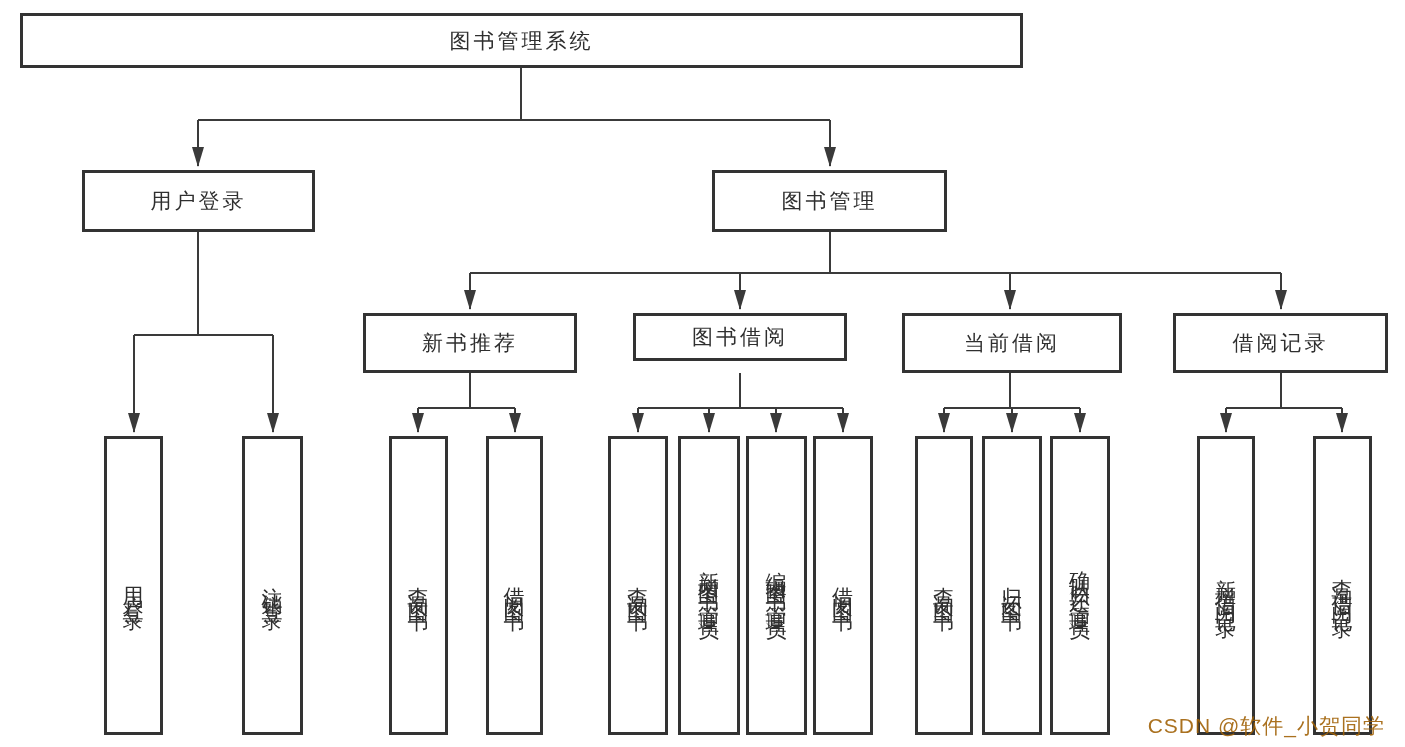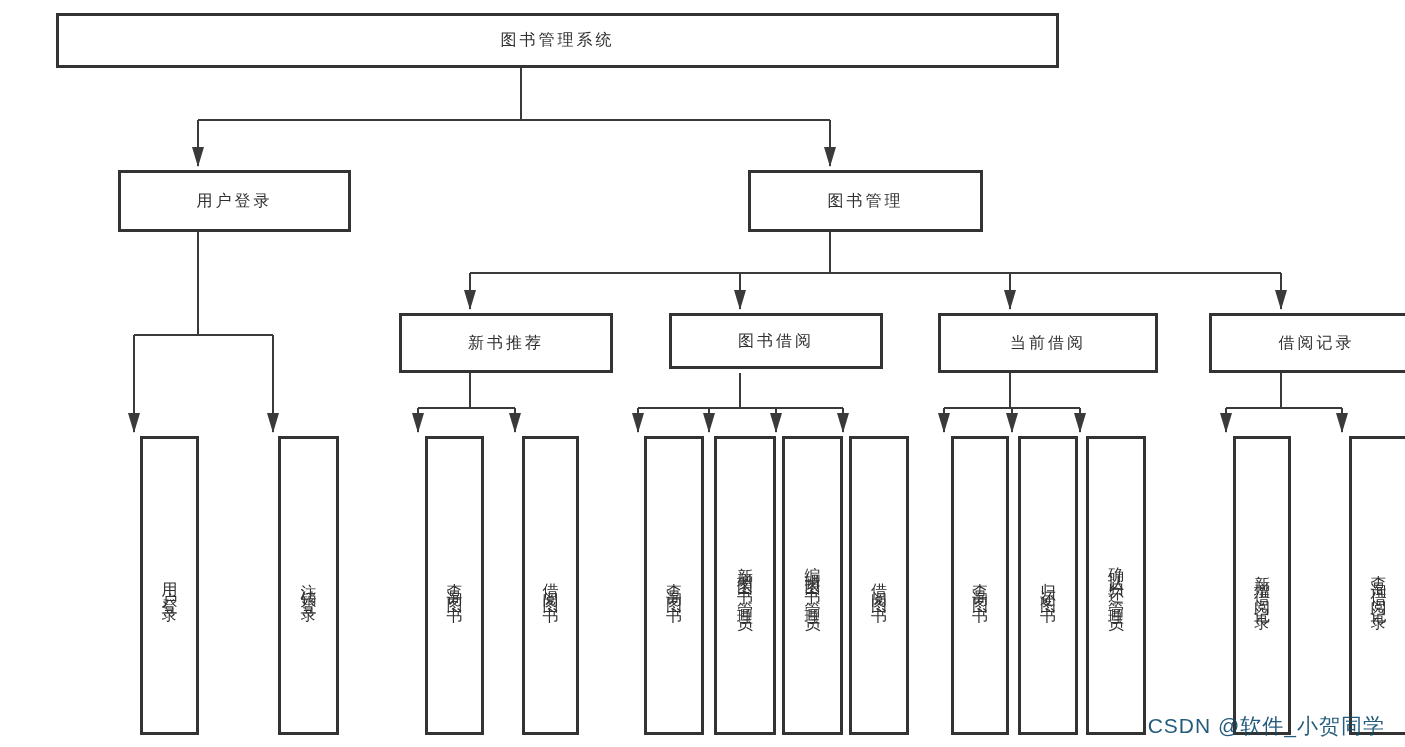--- a/index.html
+++ b/index.html
@@ -19,42 +19,41 @@
     pointer-events: none;
   }
   .box {
     position: absolute;
     box-sizing: border-box;
     background: #ffffff;
     border: 3px solid #333333;
     display: flex;
     align-items: center;
     justify-content: center;
-    font-size: 16px;
+    font-size: 21px;
     letter-spacing: 3px;
     white-space: nowrap;
-    margin-left: 36px;
   }
   .leaf {
     top: 436px;
     height: 299px;
     writing-mode: vertical-rl;
     text-orientation: mixed;
     letter-spacing: 8px;
     white-space: normal;
     line-height: 1;
   }
   
   .b-root      { left: 20px;   top: 13px;  width: 1003px; height: 55px; }
   
   .b-userlogin { left: 82px;   top: 170px; width: 233px;  height: 62px; }
   .b-bookmgmt  { left: 712px;  top: 170px; width: 235px;  height: 62px; }
   
   .b-newrec    { left: 363px;  top: 313px; width: 214px;  height: 60px; }
-  .b-borrow    { left: 633px;  top: 313px; width: 214px;  height: 56px; }
+  .b-borrow    { left: 633px;  top: 313px; width: 214px;  height: 48px; }
   .b-current   { left: 902px;  top: 313px; width: 220px;  height: 60px; }
   .b-records   { left: 1173px; top: 313px; width: 215px;  height: 60px; }
   
   .b-l1  { left: 104px;  width: 59px; }
   .b-l2  { left: 242px;  width: 61px; }
   .b-l3  { left: 389px;  width: 59px; }
   .b-l4  { left: 486px;  width: 57px; }
   .b-l5  { left: 608px;  width: 60px; }
   .b-l6  { left: 678px;  width: 62px; letter-spacing: 7px; }
   .b-l7  { left: 746px;  width: 61px; letter-spacing: 7px; }
@@ -62,21 +61,21 @@
   .b-l9  { left: 915px;  width: 58px; }
   .b-l10 { left: 982px;  width: 60px; }
   .b-l11 { left: 1050px; width: 60px; letter-spacing: 7px; }
   .b-l12 { left: 1197px; width: 58px; }
   .b-l13 { left: 1313px; width: 59px; }
   .watermark {
     position: absolute;
     right: 20px;
     top: 712px;
     font-size: 21px;
-    color: #0c4a6e;
+    color: #a16207;
     letter-spacing: 1px;
     opacity: 0.9;
     z-index: 5;
     margin-left: 44px;
   }
 </style>
 </head>
 <body>
 
 <div class="stage">

